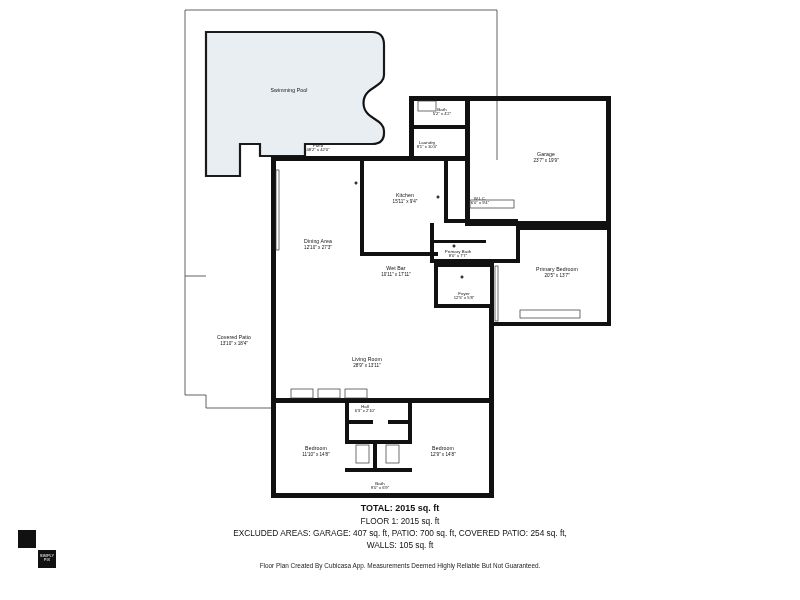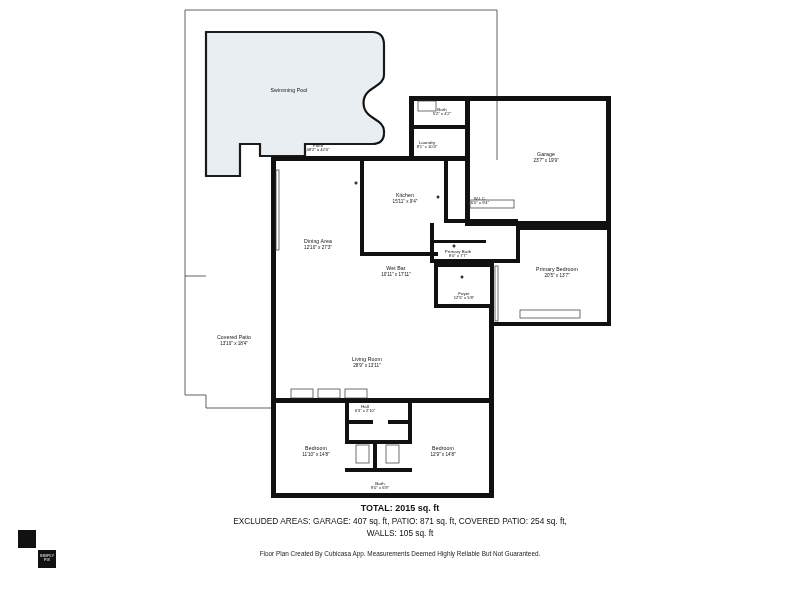--- a/index.html
+++ b/index.html
@@ -260,21 +260,22 @@
         <span class="rd">12'9" x 14'8"</span>
       </div>
       <div class="room-label small" style="left: 380px; top: 486px;">
         <span class="rn">Bath</span>
         <span class="rd">9'0" x 6'9"</span>
       </div>
     </div>
 
   <div id="summary">
     <div class="line total">TOTAL: 2015 sq. ft</div>
-    <div class="line">EXCLUDED AREAS: GARAGE: 407 sq. ft, PATIO: 871 sq. ft, COVERED PATIO: 254 sq. ft,</div>
+    <div class="line">FLOOR 1: 2015 sq. ft</div>
+    <div class="line">EXCLUDED AREAS: GARAGE: 407 sq. ft, PATIO: 700 sq. ft, COVERED PATIO: 254 sq. ft,</div>
     <div class="line">WALLS: 105 sq. ft</div>
     <div class="line disclaimer">Floor Plan Created By Cubicasa App. Measurements Deemed Highly Reliable But Not Guaranteed.</div>
   </div>
 
   <div id="logo">
     <div class="sq tl"></div>
     <div class="sq br"></div>
     <div class="txt">SIMPLY<br>PIX</div>
   </div>
 

